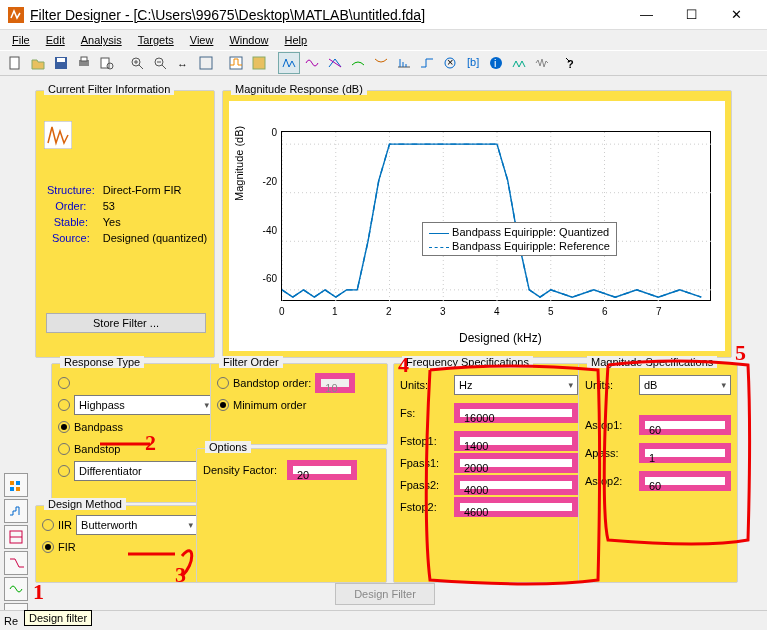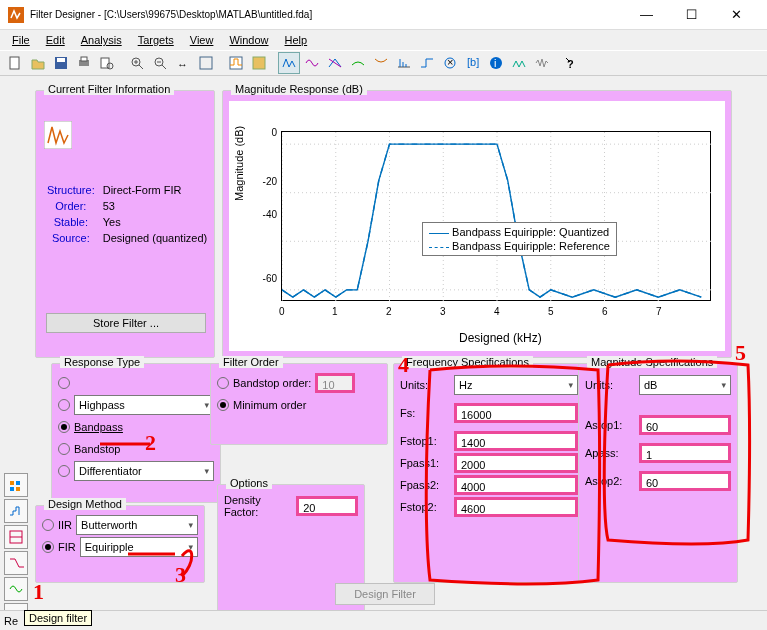--- a/index.html
+++ b/index.html
@@ -1,56 +1,56 @@
 <!DOCTYPE html>
 <html><head>
 <meta charset="utf-8">
 <style>
   * { box-sizing: border-box; font-family: "Segoe UI", Tahoma, sans-serif; font-size: 11px; }
   body { margin: 0; background: #f0f0f0; width: 767px; height: 630px; overflow: hidden; position: relative; }
   .titlebar { height: 30px; background: #fff; display: flex; align-items: center; padding: 0 8px; border-bottom: 1px solid #ddd; }
   .titlebar .icon { width: 16px; height: 16px; margin-right: 6px; }
-  .titlebar .title { flex: 1; font-size: 10px; }
+  .titlebar .title { flex: 1; font-size: 14px; text-decoration: underline; }
   .titlebar .winbtn { width: 45px; height: 29px; display: flex; align-items: center; justify-content: center; font-size: 13px; font-family: Arial; }
   .menubar { height: 20px; background: #f0f0f0; display: flex; align-items: center; padding: 0 4px; }
   .menubar .menu { padding: 2px 8px; text-decoration: underline; }
   .toolbar { height: 26px; background: #f0f0f0; display: flex; align-items: center; padding: 0 4px; border-top: 1px solid #fff; border-bottom: 1px solid #ccc; gap: 1px; }
   .toolbar .tbtn { width: 22px; height: 22px; display: flex; align-items: center; justify-content: center; border: 1px solid transparent; }
   .toolbar .tbtn svg { width: 16px; height: 16px; }
   .toolbar .sep { width: 6px; }
   .main { position: absolute; top: 78px; left: 0; right: 0; bottom: 20px; }
-  .fieldset { position: absolute; border: 1px solid #d0d0d0; border-radius: 2px; background: #f0abfc; }
+  .fieldset { position: absolute; border: 1px solid #d0d0d0; border-radius: 2px; background: #fde047; }
   .fieldset .legend { position: absolute; top: -8px; left: 8px; background: #f0f0f0; padding: 0 4px; font-size: 11px; color: #000; }
   .cfi { left: 35px; top: 12px; width: 180px; height: 268px; }
   .cfi-icon { position: absolute; left: 8px; top: 30px; }
   .cfi-table { position: absolute; left: 6px; top: 90px; }
   .cfi-table td { padding: 1px 3px; vertical-align: top; }
   .cfi-table .lbl { color: #0000cc; text-align: center; }
   .cfi-btn { position: absolute; left: 10px; width: 160px; height: 20px; background: #e1e1e1; border: 1px solid #adadad; text-align: center; line-height: 18px; }
   .mag { left: 222px; top: 12px; width: 510px; height: 268px; }
   .mag-inner { position: absolute; left: 6px; top: 10px; right: 6px; bottom: 6px; background: #fff; }
   .plot { position: absolute; left: 52px; top: 30px; width: 430px; height: 170px; border: 1px solid #000; }
   .ylabel { position: absolute; left: 4px; top: 100px; transform: rotate(-90deg); transform-origin: left top; font-size: 11px; }
   .xlabel { position: absolute; left: 230px; bottom: 6px; font-size: 12px; }
   .ytick { position: absolute; left: 28px; width: 20px; text-align: right; font-size: 10px; }
   .xtick { position: absolute; bottom: 34px; font-size: 10px; }
   .legendbox { position: absolute; border: 1px solid #777; background: #fff; padding: 2px 6px; font-size: 10px; line-height: 14px; }
   .lower { position: absolute; left: 35px; top: 285px; right: 30px; height: 232px; }
   .rt { left: 16px; top: 0; width: 170px; height: 140px; }
   .dm { left: 0; top: 142px; width: 170px; height: 78px; }
   .fo { left: 175px; top: 0; width: 178px; height: 82px; }
-  .opt { left: 182px; top: 85px; width: 148px; height: 135px; margin-top: 36px; }
+  .opt { left: 161px; top: 85px; width: 191px; height: 135px; }
   .fs { left: 358px; top: 0; width: 192px; height: 220px; }
   .ms { left: 543px; top: 0; width: 160px; height: 220px; }
   .row { display: flex; align-items: center; height: 22px; padding: 0 6px; gap: 4px; }
   .radio { width: 12px; height: 12px; border: 1px solid #707070; border-radius: 50%; display: inline-flex; align-items: center; justify-content: center; flex-shrink: 0; }
   .radio.checked::after { content: ""; width: 6px; height: 6px; background: #000; border-radius: 50%; }
   .select { height: 20px; border: 1px solid #7a7a7a; background: #fff; display: flex; align-items: center; padding: 0 4px; position: relative; flex: 1; }
   .select::after { content: "▾"; position: absolute; right: 4px; font-size: 9px; color: #555; }
-  .textbox { height: 20px; border: 3px solid #ec4899; background: #fff; padding: 0 4px; line-height: 18px; }
+  .textbox { height: 20px; border: 6px solid #ec4899; background: #fff; padding: 0 4px; line-height: 18px; }
   .textbox.disabled { background: #f0f0f0; color: #888; }
   .lblcol { width: 50px; }
   .designbtn { position: absolute; left: 335px; top: 505px; width: 100px; height: 22px; background: #e8e8e8; border: 1px solid #c0c0c0; color: #888; text-align: center; line-height: 20px; }
   .sidetools { position: absolute; left: 4px; top: 395px; width: 26px; display: flex; flex-direction: column; gap: 2px; }
   .sidetools .stbtn { width: 24px; height: 24px; border: 1px solid #999; background: #f8f8f8; display: flex; align-items: center; justify-content: center; }
   .sidetools .stbtn.active { border: 1px solid #7a7a7a; background: #e8e8e8; }
   .statusbar { position: absolute; left: 0; bottom: 0; right: 0; height: 20px; background: #f0f0f0; border-top: 1px solid #ccc; display: flex; align-items: center; padding: 0 4px; }
   .tooltip { position: absolute; background: #ffffe1; border: 1px solid #000; padding: 1px 4px; font-size: 11px; }
   .redmark { position: absolute; color: #e00; font-family: "Comic Sans MS", cursive; font-size: 22px; font-weight: bold; pointer-events: none; }
   svg.redpath { position: absolute; pointer-events: none; }
@@ -256,21 +256,21 @@
       </table>
     <div class="cfi-btn" style="top:222px">Store Filter ...</div>
   </div>
 
   <div class="fieldset mag">
     <div class="legend">Magnitude Response (dB)</div>
     <div class="mag-inner">
       <div class="ylabel">Magnitude (dB)</div>
       <div class="ytick" style="top:26px">0</div>
       <div class="ytick" style="top:75px">-20</div>
-      <div class="ytick" style="top:108px">-40</div>
+      <div class="ytick" style="top:124px">-40</div>
       <div class="ytick" style="top:172px">-60</div>
       <div class="plot">
         <svg id="chartsvg" width="430" height="170">
             <line x1="0" y1="0" x2="0" y2="170" stroke="#ccc" stroke-dasharray="1,3"></line>
             <line x1="53.75" y1="0" x2="53.75" y2="170" stroke="#ccc" stroke-dasharray="1,3"></line>
             <line x1="107.5" y1="0" x2="107.5" y2="170" stroke="#ccc" stroke-dasharray="1,3"></line>
             <line x1="161.25" y1="0" x2="161.25" y2="170" stroke="#ccc" stroke-dasharray="1,3"></line>
             <line x1="215" y1="0" x2="215" y2="170" stroke="#ccc" stroke-dasharray="1,3"></line>
             <line x1="268.75" y1="0" x2="268.75" y2="170" stroke="#ccc" stroke-dasharray="1,3"></line>
             <line x1="322.5" y1="0" x2="322.5" y2="170" stroke="#ccc" stroke-dasharray="1,3"></line>
@@ -307,21 +307,21 @@
           <span class="radio"></span>
         </div>
       <div class="row">
           <span class="radio"></span>
           <div class="select">
             <span>Highpass</span>
           </div>
         </div>
       <div class="row">
           <span class="radio checked"></span>
-          <span style="text-decoration:underline">Bandpass</span>
+          <span style="">Bandpass</span>
         </div>
       <div class="row">
           <span class="radio"></span>
           <span>Bandstop</span>
         </div>
       <div class="row">
           <span class="radio"></span>
           <div class="select">
             <span>Differentiator</span>
           </div>
@@ -334,23 +334,20 @@
       <div class="row">
           <span class="radio"></span>
           <span>IIR</span>
           <div class="select">
             <span>Butterworth</span>
           </div>
         </div>
       <div class="row">
           <span class="radio checked"></span>
           <span>FIR</span>
-          <div class="select">
-            <span>Equiripple</span>
-          </div>
         </div>
     </div>
 
     <div class="fieldset fo">
       <div class="legend">Filter Order</div>
       <div style="height:8px"></div>
       <div class="row">
           <span class="radio"></span>
           <span>Bandstop order:</span>
           <div class="textbox disabled" style="width:40px">10</div>

